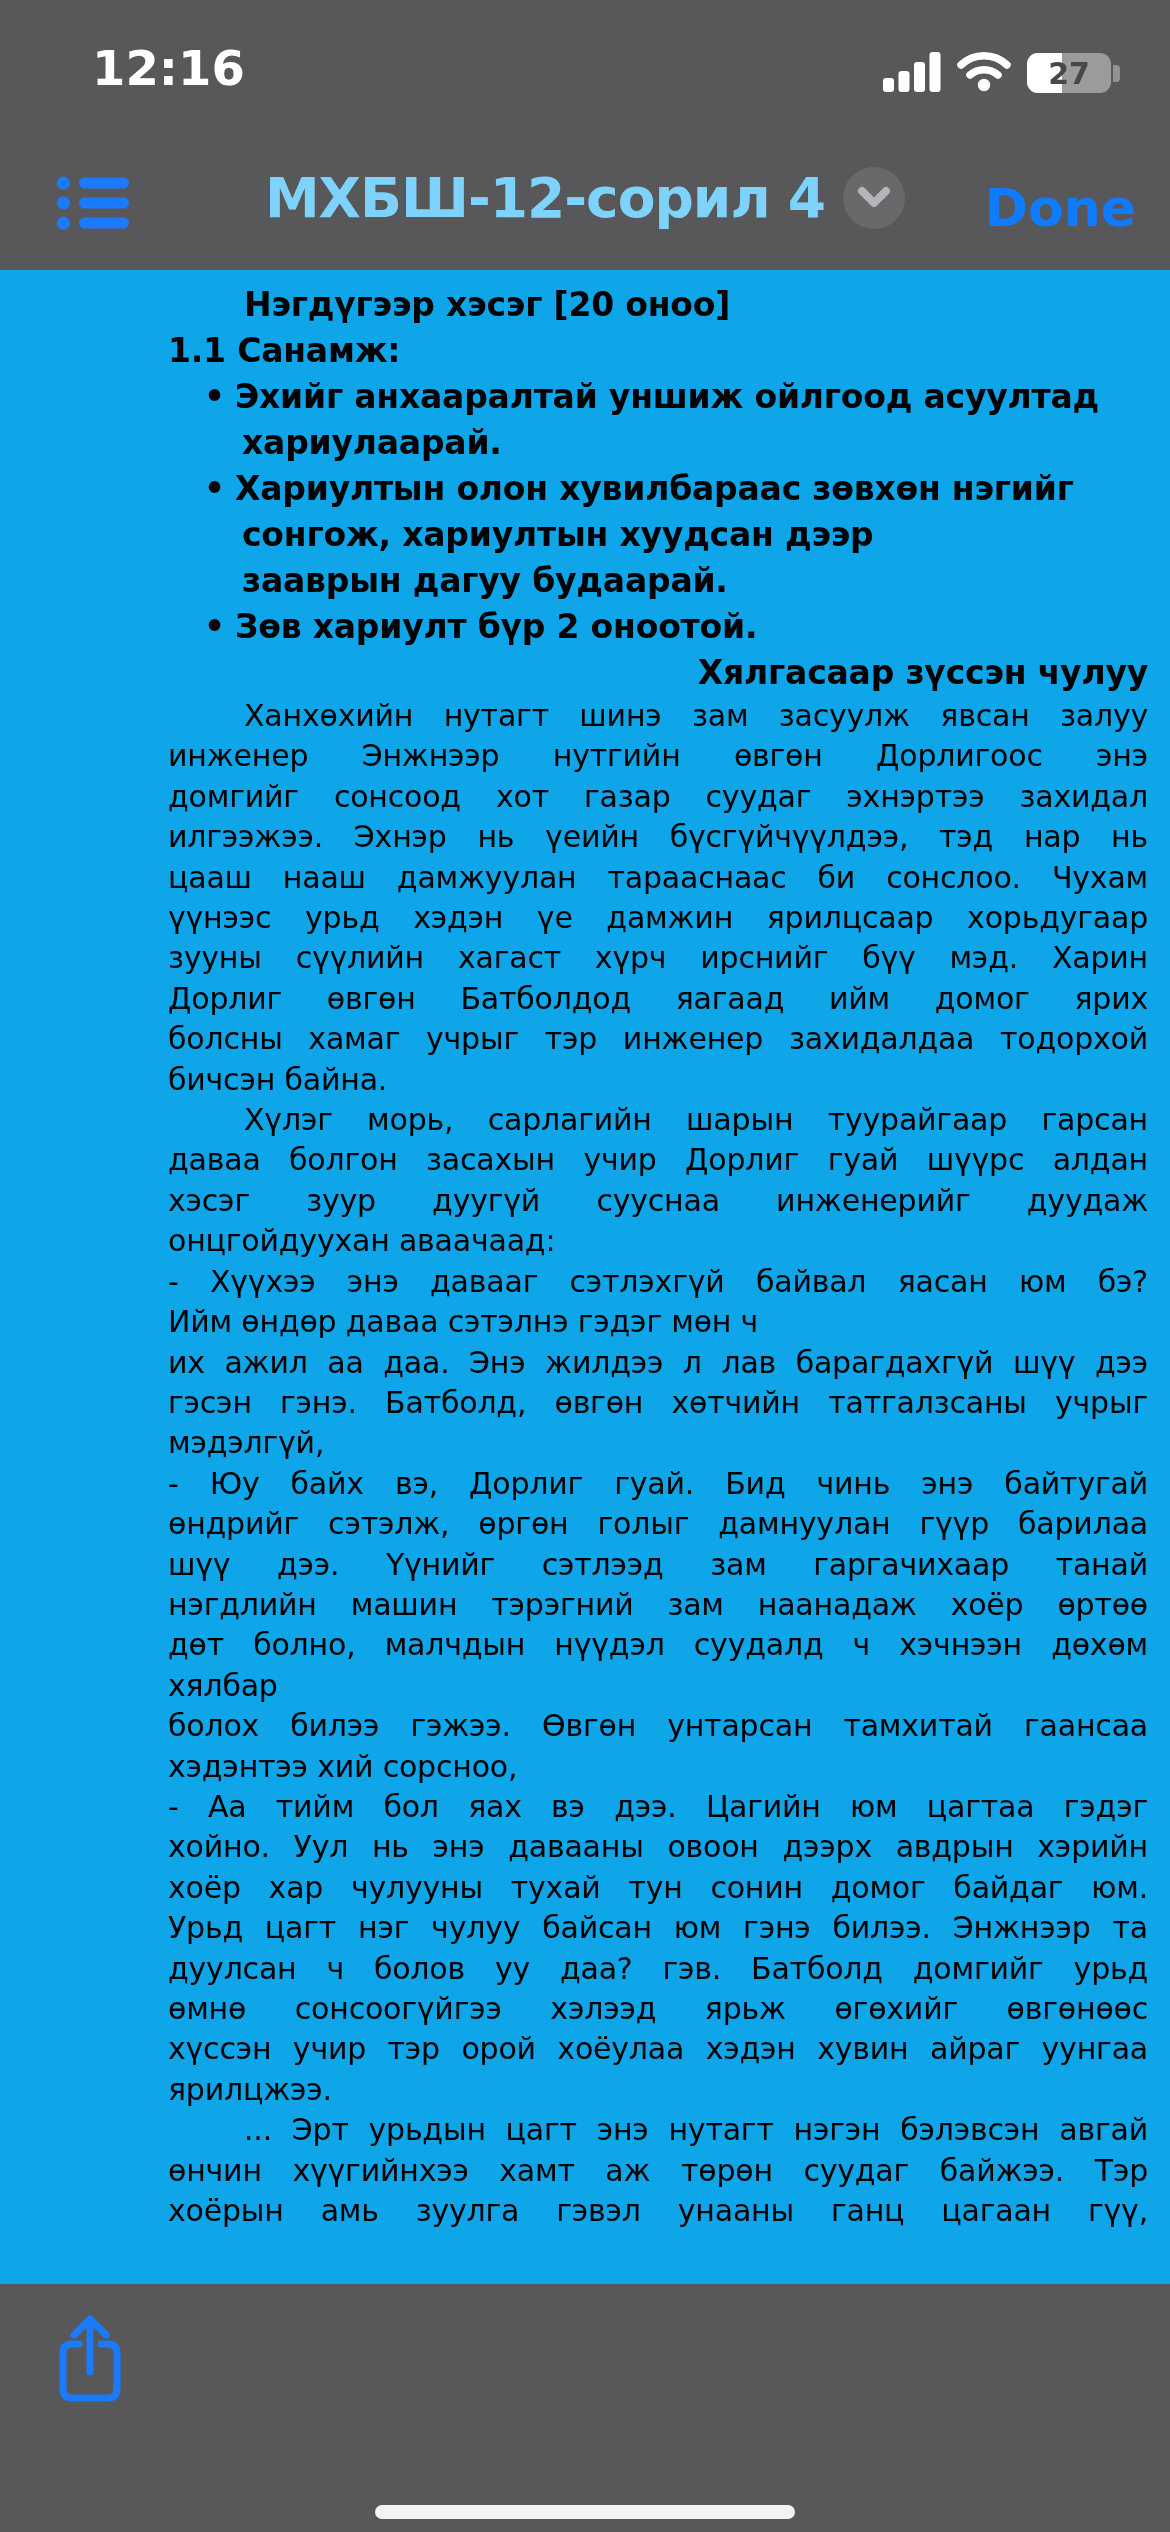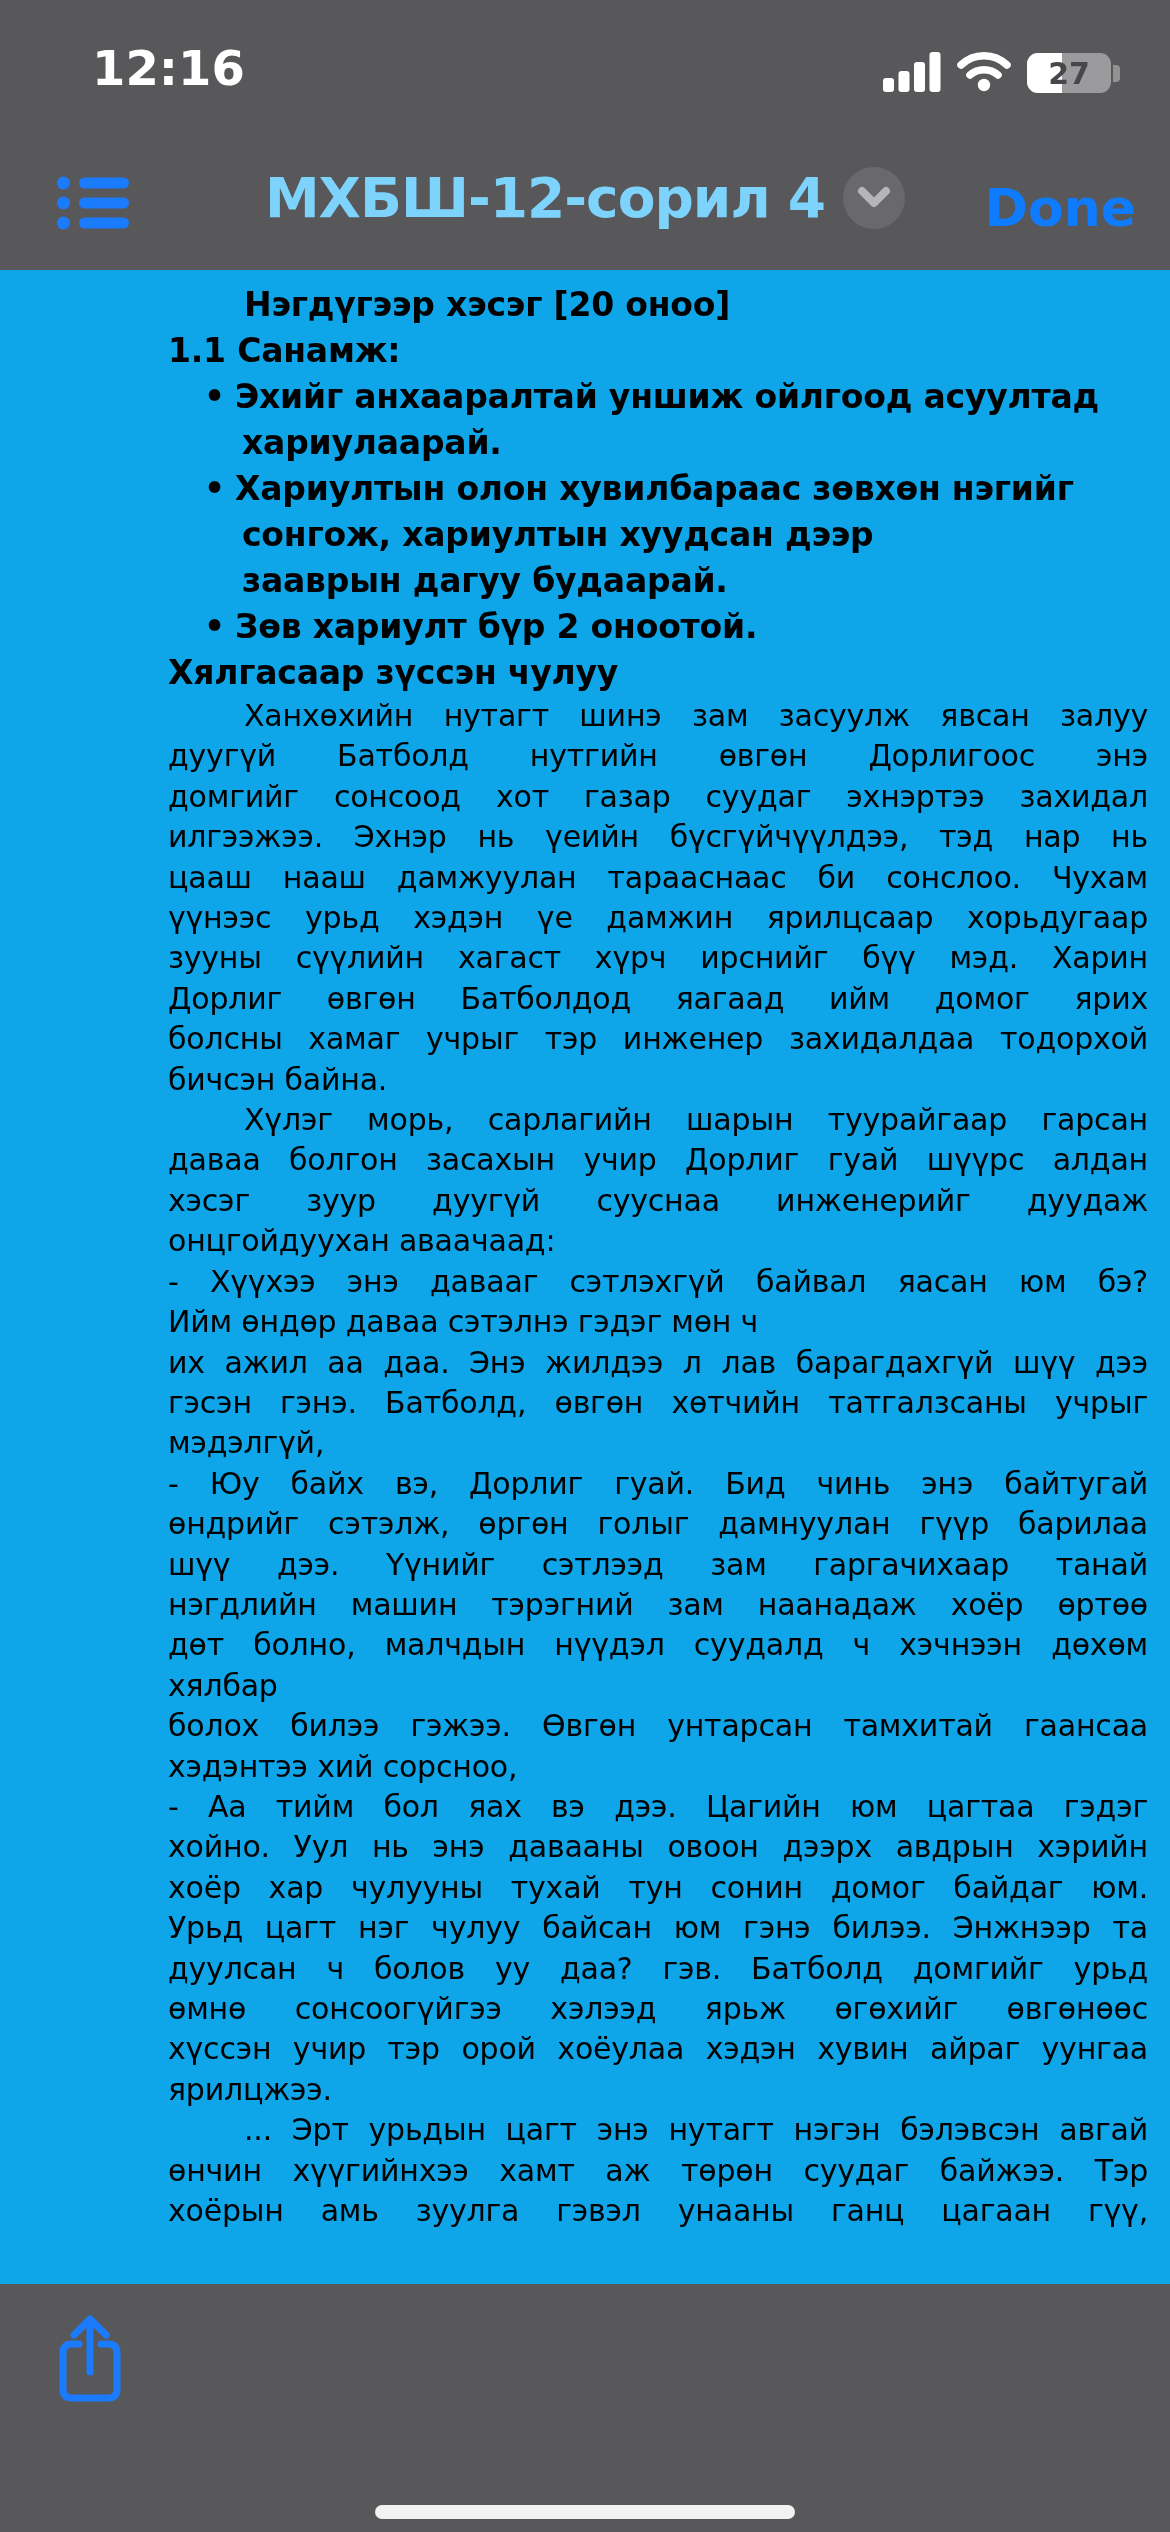--- a/index.html
+++ b/index.html
@@ -28,21 +28,21 @@
 
   
   .page{position:absolute;top:270px;left:0;width:1170px;height:2014px;background:#0ea5e9;overflow:hidden;}
   .column{margin-left:168px;width:980px;padding-top:12px;color:#000;}
   .ln{letter-spacing:-0.2px;}
   .s-h,.s-h2,.s-b1,.s-b2,.s-c{font-weight:bold;font-size:33px;line-height:46px;}
   .s-h{padding-left:76px;}
   .s-b1{padding-left:67px;position:relative;}
   .s-b1::before{content:"\2022";position:absolute;left:36px;}
   .s-b2{padding-left:74px;}
-  .s-c{text-align:left;}
+  .s-c{text-align:right;}
   .s-pj,.s-pl,.s-pij{font-size:30px;line-height:40.4px;}
   .s-pj,.s-pij{text-align:justify;text-align-last:justify;}
   .s-pij{padding-left:76px;}
   .s-pl{text-align:left;}
 
   
   .toolbar{position:absolute;left:0;top:2284px;width:1170px;height:248px;background:#58585a;}
   .share-button{position:absolute;left:55px;top:30px;cursor:pointer;}
   .home-indicator{position:absolute;left:375px;bottom:13px;width:420px;height:14px;border-radius:7px;
                   background:#f2f2f2;}
@@ -109,21 +109,21 @@
         <div class="ln s-h">Нэгдүгээр хэсэг [20 оноо]</div>
         <div class="ln s-h2">1.1 Санамж:</div>
         <div class="ln s-b1">Эхийг анхааралтай уншиж ойлгоод асуултад</div>
         <div class="ln s-b2">хариулаарай.</div>
         <div class="ln s-b1">Хариултын олон хувилбараас зөвхөн нэгийг</div>
         <div class="ln s-b2">сонгож, хариултын хуудсан дээр</div>
         <div class="ln s-b2">зааврын дагуу будаарай.</div>
         <div class="ln s-b1">Зөв хариулт бүр 2 оноотой.</div>
         <div class="ln s-c">Хялгасаар зүссэн чулуу</div>
         <div class="ln s-pij">Ханхөхийн нутагт шинэ зам засуулж явсан залуу</div>
-        <div class="ln s-pj">дуугүй Батболд нутгийн өвгөн Дорлигоос энэ</div>
+        <div class="ln s-pj">инженер Энжнээр нутгийн өвгөн Дорлигоос энэ</div>
         <div class="ln s-pj">домгийг сонсоод хот газар суудаг эхнэртээ захидал</div>
         <div class="ln s-pj">илгээжээ. Эхнэр нь үеийн бүсгүйчүүлдээ, тэд нар нь</div>
         <div class="ln s-pj">цааш нааш дамжуулан тарааснаас би сонслоо. Чухам</div>
         <div class="ln s-pj">үүнээс урьд хэдэн үе дамжин ярилцсаар хорьдугаар</div>
         <div class="ln s-pj">зууны сүүлийн хагаст хүрч ирснийг бүү мэд. Харин</div>
         <div class="ln s-pj">Дорлиг өвгөн Батболдод яагаад ийм домог ярих</div>
         <div class="ln s-pj">болсны хамаг учрыг тэр инженер захидалдаа тодорхой</div>
         <div class="ln s-pl">бичсэн байна.</div>
         <div class="ln s-pij">Хүлэг морь, сарлагийн шарын туурайгаар гарсан</div>
         <div class="ln s-pj">даваа болгон засахын учир Дорлиг гуай шүүрс алдан</div>

